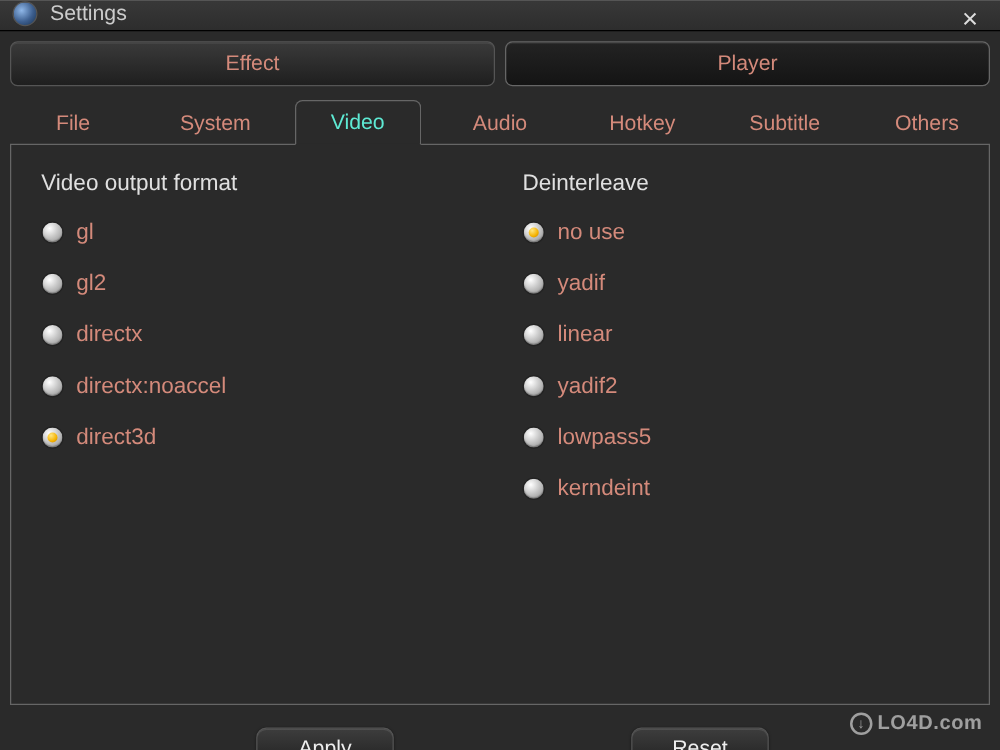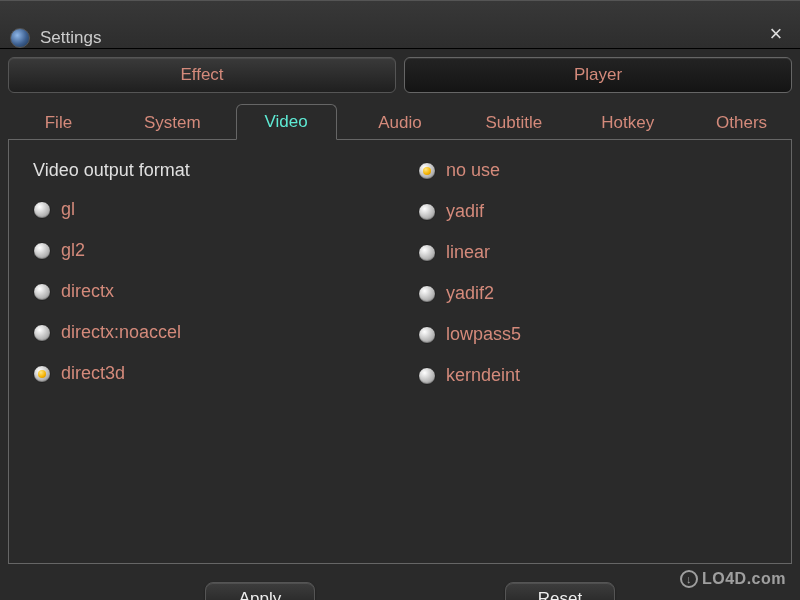--- a/index.html
+++ b/index.html
@@ -5,22 +5,22 @@
   * { box-sizing: border-box; margin: 0; padding: 0; }
   html, body { width: 800px; height: 600px; overflow: hidden; font-family: Arial, Helvetica, sans-serif; background: #000; }
   .window {
     width: 800px; height: 600px;
     background: #2a2a2a;
     border-top: 1px solid #555;
     display: flex; flex-direction: column;
     position: relative;
   }
   .titlebar {
-    height: 48px;
-    display: flex; align-items: flex-end;
+    height: 24px;
+    display: flex; align-items: flex-start;
     padding: 0 10px;
     color: #ccc;
     font-size: 17px;
     border-bottom: 1px solid #000;
     background: linear-gradient(#383838, #2d2d2d);
   }
   .titlebar .app-icon {
     width: 20px; height: 20px; margin-right: 10px;
     border-radius: 50%;
     background: radial-gradient(circle at 35% 35%, #8fb7e8 0%, #3d5f8f 55%, #17304e 100%);
@@ -179,22 +179,22 @@
   <div class="primary-tabs">
     <div class="primary-tab">Effect</div>
     <div class="primary-tab active">Player</div>
   </div>
 
   <div class="sub-tabs">
     <div class="sub-tab">File</div>
     <div class="sub-tab">System</div>
     <div class="sub-tab active">Video</div>
     <div class="sub-tab">Audio</div>
+    <div class="sub-tab">Hotkey</div>
     <div class="sub-tab">Subtitle</div>
-    <div class="sub-tab">Hotkey</div>
     <div class="sub-tab">Others</div>
   </div>
   <div class="sub-tabs-underline"></div>
 
   <div class="content-panel">
 
     <div class="group">
       <div class="group-title">Video output format</div>
 
       <div class="radio-row">
@@ -215,20 +215,21 @@
       </div>
       <div class="radio-row">
         <div class="radio selected">
             <div class="dot"></div>
           </div>
         <span class="radio-label">direct3d</span>
       </div>
     </div>
 
     <div class="group">
+      <div class="group-title">Deinterleave</div>
 
       <div class="radio-row">
         <div class="radio selected">
             <div class="dot"></div>
           </div>
         <span class="radio-label">no use</span>
       </div>
       <div class="radio-row">
         <div class="radio"></div>
         <span class="radio-label">yadif</span>

